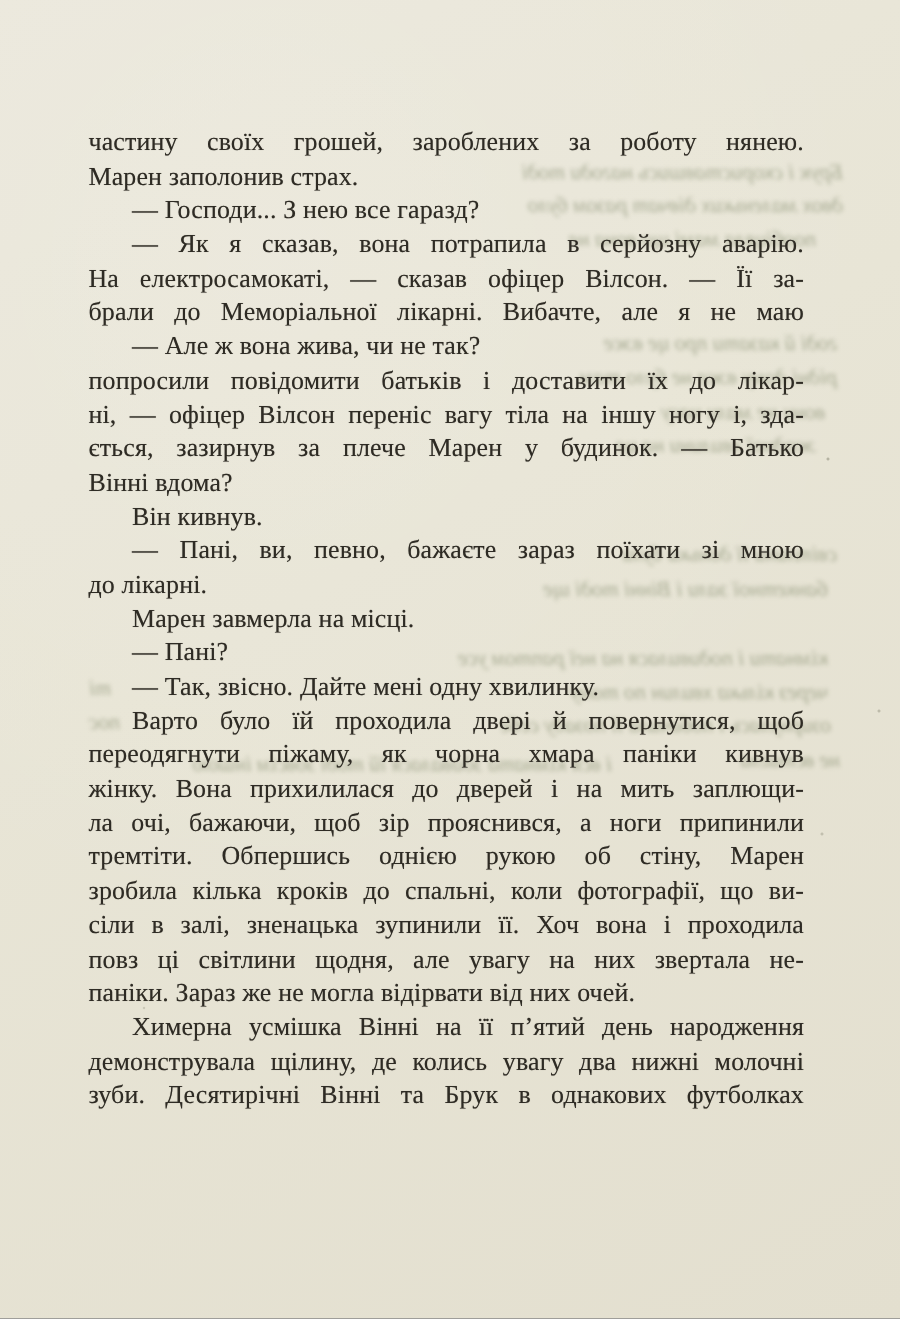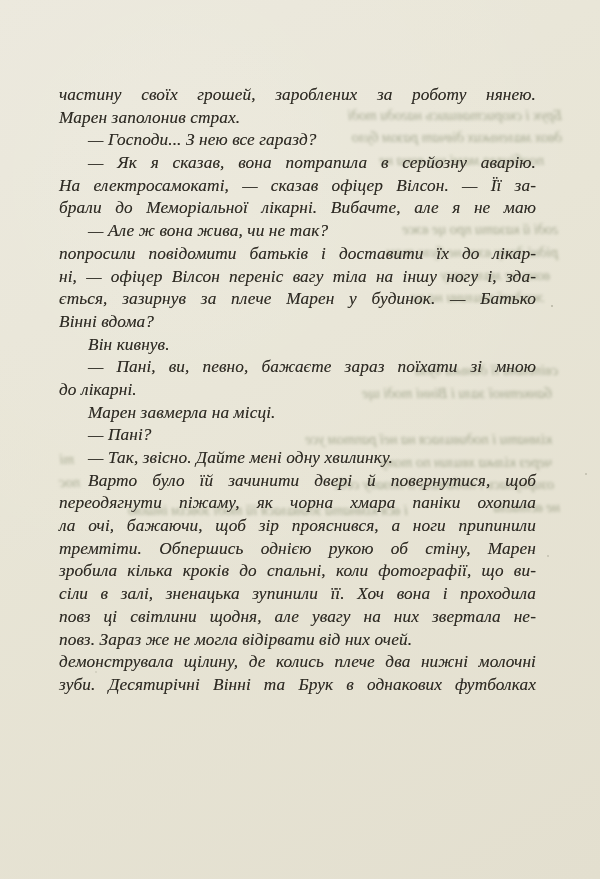--- a/index.html
+++ b/index.html
@@ -25,21 +25,21 @@
     filter:blur(1.5px);
     transform:scaleX(-1);
     white-space:nowrap;overflow:hidden;
   }
   .text-block{
     position:absolute;left:59px;top:84px;width:477px;
     color:#2e2b24;
   }
   .line{
     height:22.7px;line-height:22.7px;
-    font-size:17.3px;font-style:italic;
+    font-size:17.3px;
     white-space:nowrap;
     letter-spacing:0.1px;
     text-shadow:0 0 0.5px rgba(46,43,36,0.45);
   }
   .line.indent{padding-left:29px;}
   .line.just{text-align:justify;text-align-last:justify;}
   .page-number{
     position:absolute;top:819px;left:0;width:570px;
     text-align:center;
     font-size:14.5px;font-style:normal;
@@ -83,26 +83,28 @@
       <div class="line just">попросили повідомити батьків і доставити їх до лікар-</div>
       <div class="line just">ні, — офіцер Вілсон переніс вагу тіла на іншу ногу і, зда-</div>
       <div class="line just">ється, зазирнув за плече Марен у будинок. — Батько</div>
       <div class="line">Вінні вдома?</div>
       <div class="line indent">Він кивнув.</div>
       <div class="line indent just">— Пані, ви, певно, бажаєте зараз поїхати зі мною</div>
       <div class="line">до лікарні.</div>
       <div class="line indent">Марен завмерла на місці.</div>
       <div class="line indent">— Пані?</div>
       <div class="line indent">— Так, звісно. Дайте мені одну хвилинку.</div>
-      <div class="line indent just">Варто було їй зачинити двері й повернутися, щоб</div>
-      <div class="line just">переодягнути піжаму, як чорна хмара паніки охопила</div>
+      <div class="line indent just">Варто було їй проходила двері й повернутися, щоб</div>
+      <div class="line just">переодягнути піжаму, як чорна хмара паніки кивнув</div>
+      <div class="line just">жінку. Вона прихилилася до дверей і на мить заплющи-</div>
       <div class="line just">ла очі, бажаючи, щоб зір прояснився, а ноги припинили</div>
       <div class="line just">тремтіти. Обпершись однією рукою об стіну, Марен</div>
       <div class="line just">зробила кілька кроків до спальні, коли фотографії, що ви-</div>
       <div class="line just">сіли в залі, зненацька зупинили її. Хоч вона і проходила</div>
       <div class="line just">повз ці світлини щодня, але увагу на них звертала не-</div>
-      <div class="line">повз. Зараз же не могла відірвати від них очей.</div>
-      <div class="line just">демонструвала щілину, де колись плече два нижні молочні</div>
+      <div class="line">паніки. Зараз же не могла відірвати від них очей.</div>
+      <div class="line indent just">Химерна усмішка Вінні на її п’ятий день народження</div>
+      <div class="line just">демонструвала щілину, де колись увагу два нижні молочні</div>
       <div class="line just">зуби. Десятирічні Вінні та Брук в однакових футболках</div>
     </div>
 
 
 </div>
 
 </body></html>

